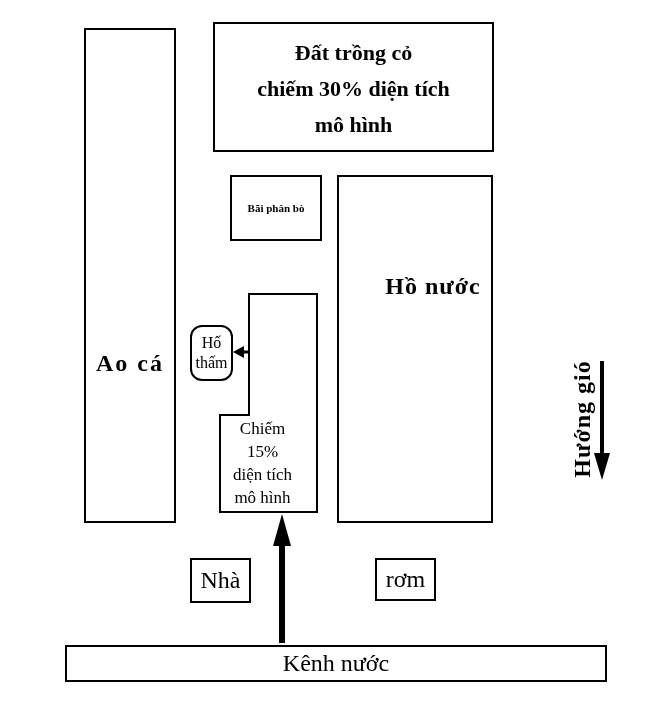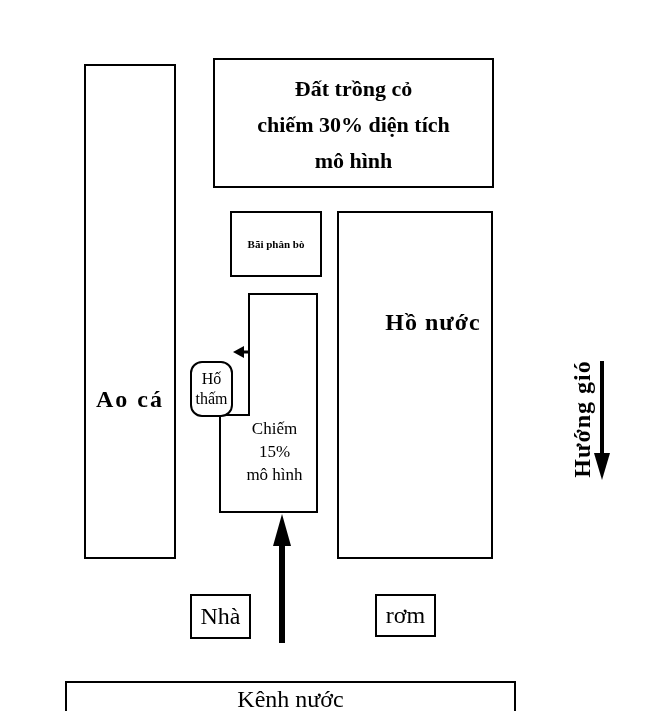--- a/index.html
+++ b/index.html
@@ -18,21 +18,20 @@
   #shapes {
     position: absolute;
     left: 0; top: 0;
     width: 656px; height: 711px;
   }
   .box {
     position: absolute;
     box-sizing: border-box;
     background: #ffffff;
     border: 2px solid #000000;
-    margin-top: 36px;
   }
   .center {
     display: flex;
     align-items: center;
     justify-content: center;
     text-align: center;
   }
   .abs-label {
     position: absolute;
     left: 0; right: 0;
@@ -54,32 +53,31 @@
   #fish-pond    { left: 84px;  top: 28px;  width: 92px;  height: 495px; }
   #fish-pond .abs-label { top: 320px; font-size: 24px; letter-spacing: 2px; }
   #manure-yard  { left: 230px; top: 175px; width: 92px;  height: 66px; }
   #manure-yard .center { font-size: 11px; font-weight: bold; width: 100%; height: 100%; }
   #water-lake   { left: 337px; top: 175px; width: 156px; height: 348px; }
   #water-lake .abs-label { top: 96px; font-size: 24px; letter-spacing: 1px; padding-left: 36px; }
   #soak-pit     { left: 190px; top: 325px; width: 43px;  height: 56px; border-radius: 12px; }
   #soak-pit .center { width: 100%; height: 100%; font-size: 16px; line-height: 20px; }
   #house        { left: 190px; top: 558px; width: 61px;  height: 45px; }
   #straw        { left: 375px; top: 558px; width: 61px;  height: 43px; }
-  #water-canal  { left: 65px;  top: 645px; width: 451px; height: 37px; }
+  #water-canal  { left: 65px;  top: 645px; width: 542px; height: 37px; }
   #house .center, #straw .center, #water-canal .center { width: 100%; height: 100%; font-size: 24px; font-weight: normal; }
   
   #barn-label {
     position: absolute;
     left: 249px; top: 326px; width: 68px;
     text-align: center;
   }
   #barn-area-note {
     position: absolute;
     left: 220px; top: 417px; width: 85px;
-    padding-left: 12px;
     text-align: center;
     line-height: 23px;
   }
   
   #wind-label {
     position: absolute;
     left: 502px; top: 404px;
     width: 160px; height: 30px;
     line-height: 30px;
     text-align: center;
@@ -139,20 +137,21 @@
       <div>
         <div>Hố</div>
         <div>thấm</div>
       </div>
     </div>
   </div>
 
   <div id="barn-area-note" class="t-small">
     <div>Chiếm</div>
     <div>15%</div>
+    <div>diện tích</div>
     <div>mô hình</div>
   </div>
 
   <div class="box" id="house">
     <div class="center">Nhà</div>
   </div>
 
   <div class="box" id="straw">
     <div class="center">rơm</div>
   </div>

